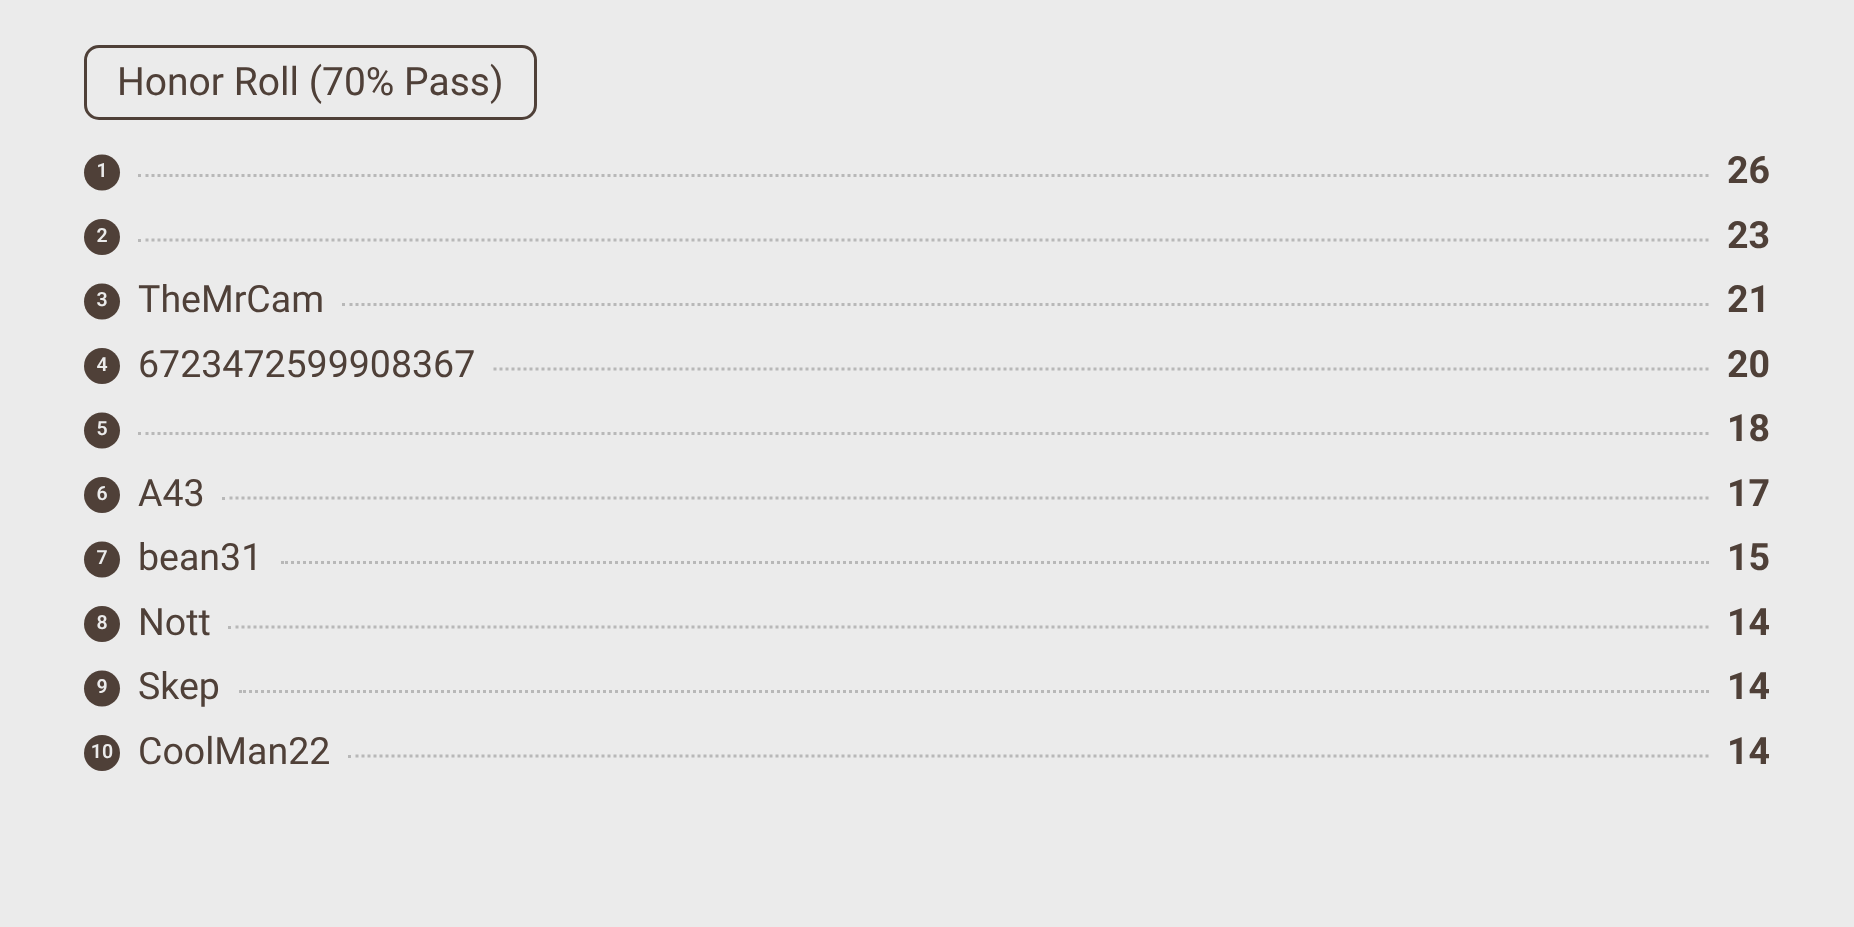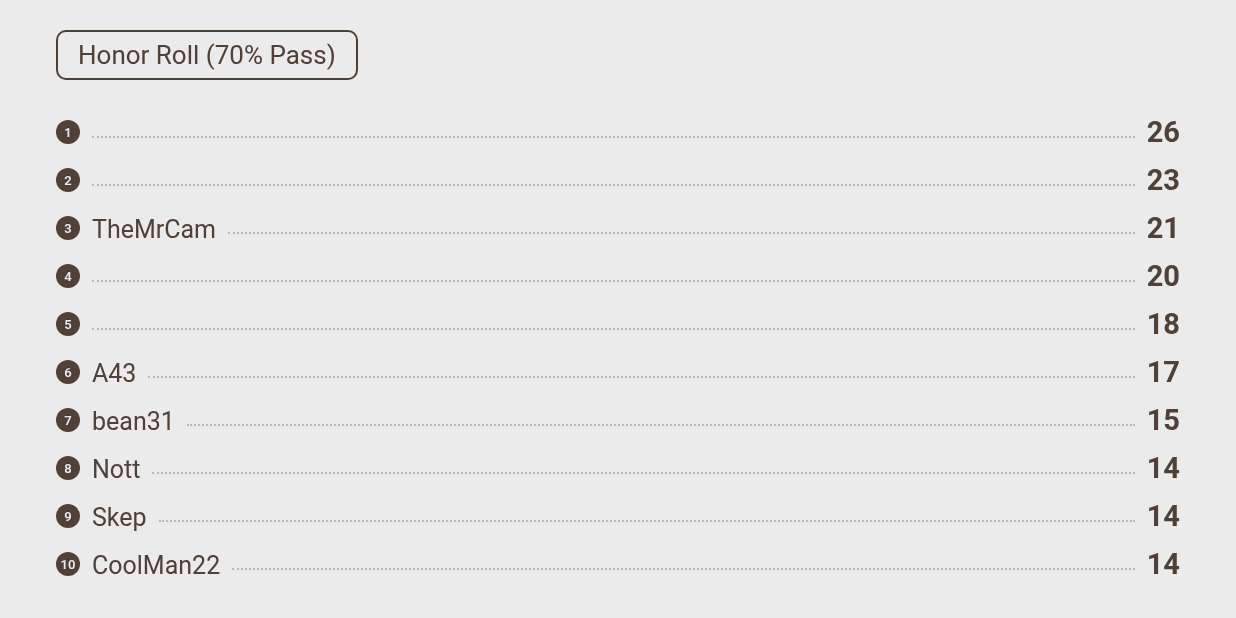--- a/index.html
+++ b/index.html
@@ -14,21 +14,21 @@
     padding: 30px 56px;
   }
   .header-pill {
     display: inline-block;
     border: 2px solid #4f4038;
     border-radius: 10px;
     padding: 8px 20px;
     font-size: 26px;
     color: #4f4038;
     background: transparent;
-    margin-bottom: 35px;
+    margin-bottom: 20px;
   }
   .list {
     display: flex;
     flex-direction: column;
     gap: 0;
   }
   .row {
     display: flex;
     align-items: baseline;
     gap: 12px;
@@ -59,21 +59,21 @@
   }
   .dots {
     flex: 1 1 auto;
     border-bottom: 2px dotted #b8b8b8;
     height: 0;
     position: relative;
     top: -4px;
   }
   .score {
     flex: 0 0 auto;
-    font-size: 29px;
+    font-size: 25px;
     font-weight: 700;
     color: #4f4038;
   }
 </style>
 </head>
 <body>
 
 <div class="wrap">
   <div class="header-pill">
     <span>Honor Roll (70% Pass)</span>
@@ -99,20 +99,21 @@
           <span>3</span>
         </div>
       <div class="name">TheMrCam</div>
       <div class="dots"></div>
       <div class="score">21</div>
     </div>
     <div class="row">
       <div class="rank">
           <span>4</span>
         </div>
+      <div class="name">6723472599908367</div>
       <div class="dots"></div>
       <div class="score">20</div>
     </div>
     <div class="row">
       <div class="rank">
           <span>5</span>
         </div>
       <div class="dots"></div>
       <div class="score">18</div>
     </div>

